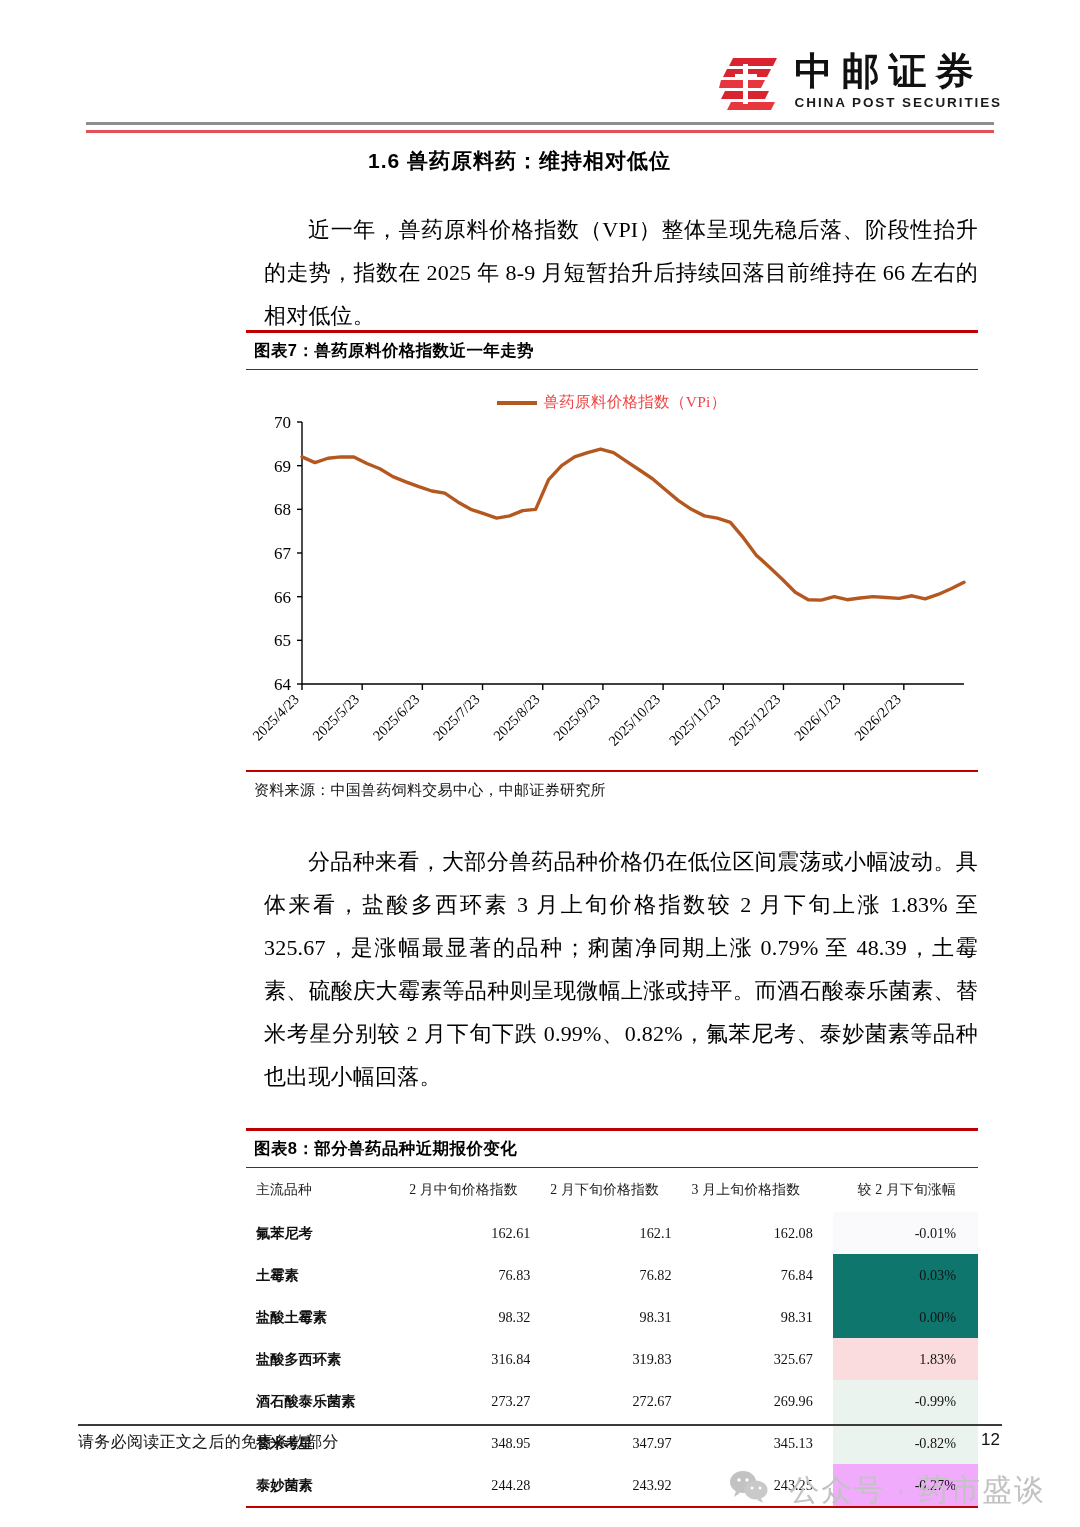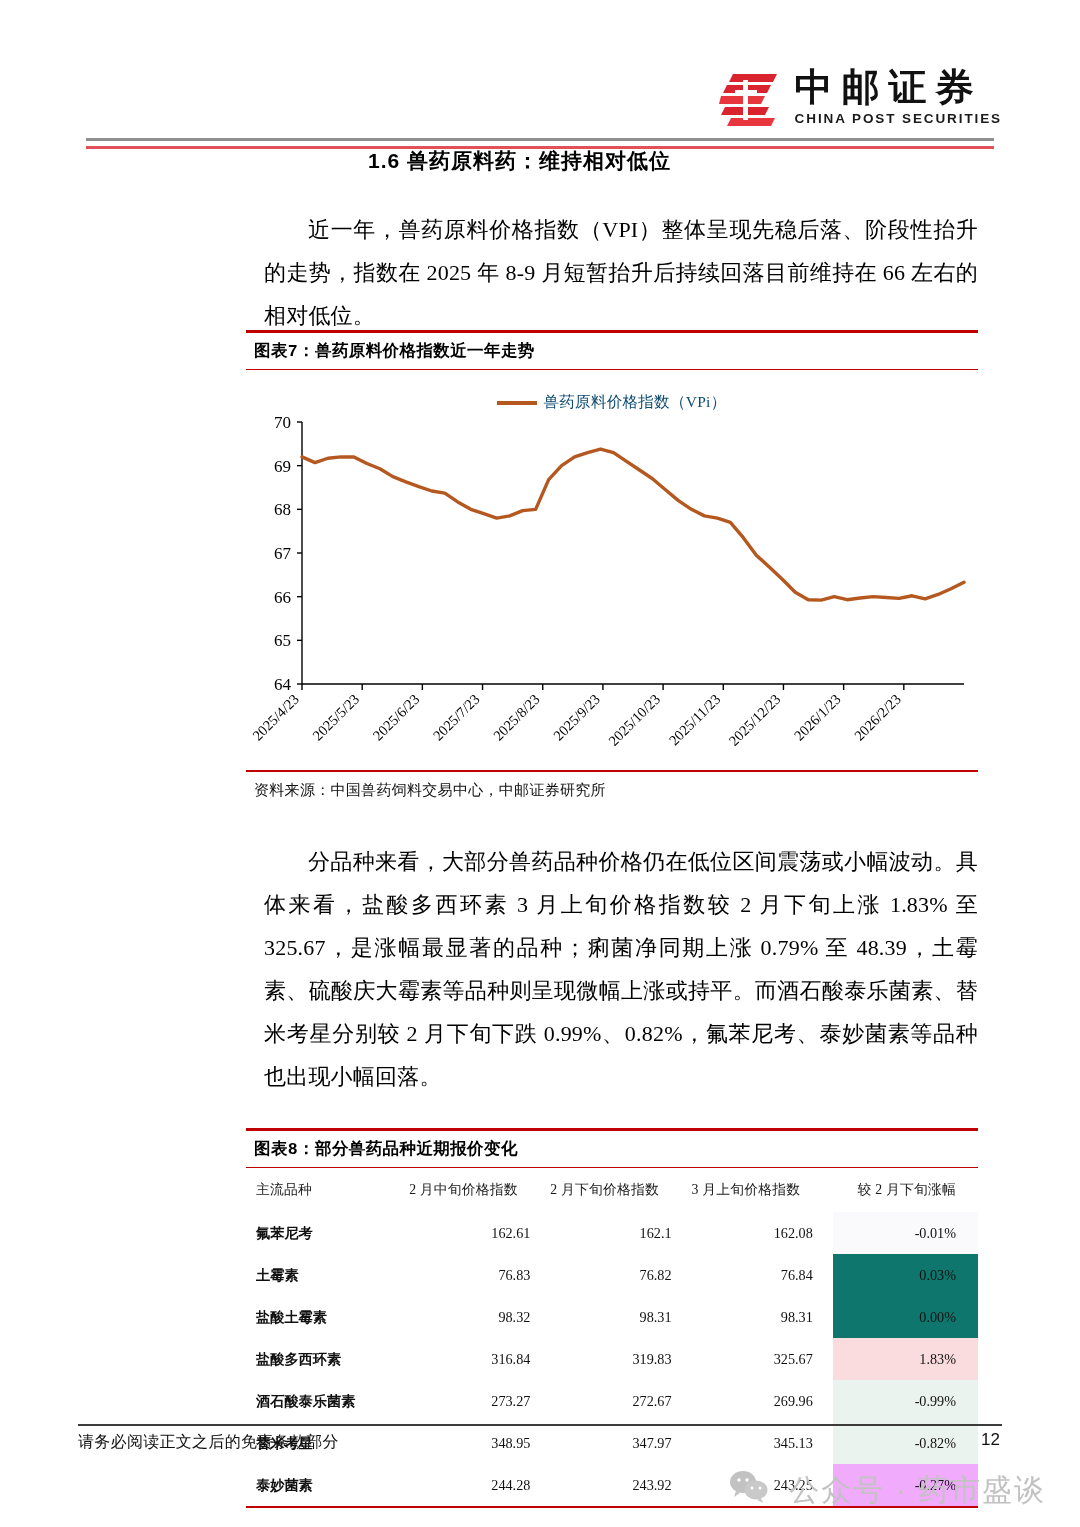--- a/index.html
+++ b/index.html
@@ -8,21 +8,21 @@
     font-family: "Liberation Serif", "DejaVu Serif", serif;
     background: #ffffff;
     color: #000000;
     position: relative;
     overflow: hidden;
   }
   .page { position: relative; width: 1080px; height: 1527px; }
 
   
   .header {
-    position: absolute; left: 0; top: 0; width: 1080px; height: 132px; margin-top: 16px;
+    position: absolute; left: 0; top: 0; width: 1080px; height: 132px;
   }
   .logo-wrap {
     position: absolute; right: 78px; top: 52px;
     display: flex; align-items: flex-end; gap: 14px;
   }
   .logo-mark { width: 62px; height: 56px; display:block; }
   .logo-text { display: flex; flex-direction: column; align-items: flex-start; }
   .logo-cn {
     font-family: "Liberation Sans", "DejaVu Sans", sans-serif;
     font-weight: 700; font-size: 38px; letter-spacing: 9px; line-height: 1.02;
@@ -54,37 +54,37 @@
     text-align: justify; text-justify: inter-ideograph;
     letter-spacing: 0.2px;
   }
   .para p { text-indent: 2em; }
 
   
   .ex-block { position: absolute; left: 246px; width: 732px; }
   .ex-rule-top { height: 2.6px; background: #c00000; }
   .ex-rule-bot { height: 1.6px; background: #c00000; }
   .ex-title {
-    font-family: Liberation Mono, monospace;
+    font-family: Liberation Sans, sans-serif;
     font-weight: 700; font-size: 16.5px; color: #000;
     padding: 7px 0 7px 8px; letter-spacing: .4px;
   }
   .ex-source {
     font-size: 15px; color: #111; padding-top: 9px; padding-left: 8px;
     letter-spacing: .3px;
   }
 
   
   .chart-area { position: relative; width: 732px; height: 400px; }
   .legend {
     position: absolute; left: 0; top: 22px; width: 732px;
     display: flex; justify-content: center; align-items: center; gap: 6px;
   }
   .legend-line { width: 40px; height: 4px; background: #b4581f; display:block; }
-  .legend-label { font-size: 15.5px; color: #0c4a6e; letter-spacing: .3px; }
+  .legend-label { font-size: 15.5px; color: #ef4444; letter-spacing: .3px; }
   .chart-svg { position: absolute; left: 0; top: 46px; }
 
   .ytick-text {
     font-family: "Liberation Serif","DejaVu Serif",serif;
     font-size: 17px; fill: #000;
   }
   .xtick-text {
     font-family: "Liberation Serif","DejaVu Serif",serif;
     font-size: 14.5px; fill: #000;
   }

